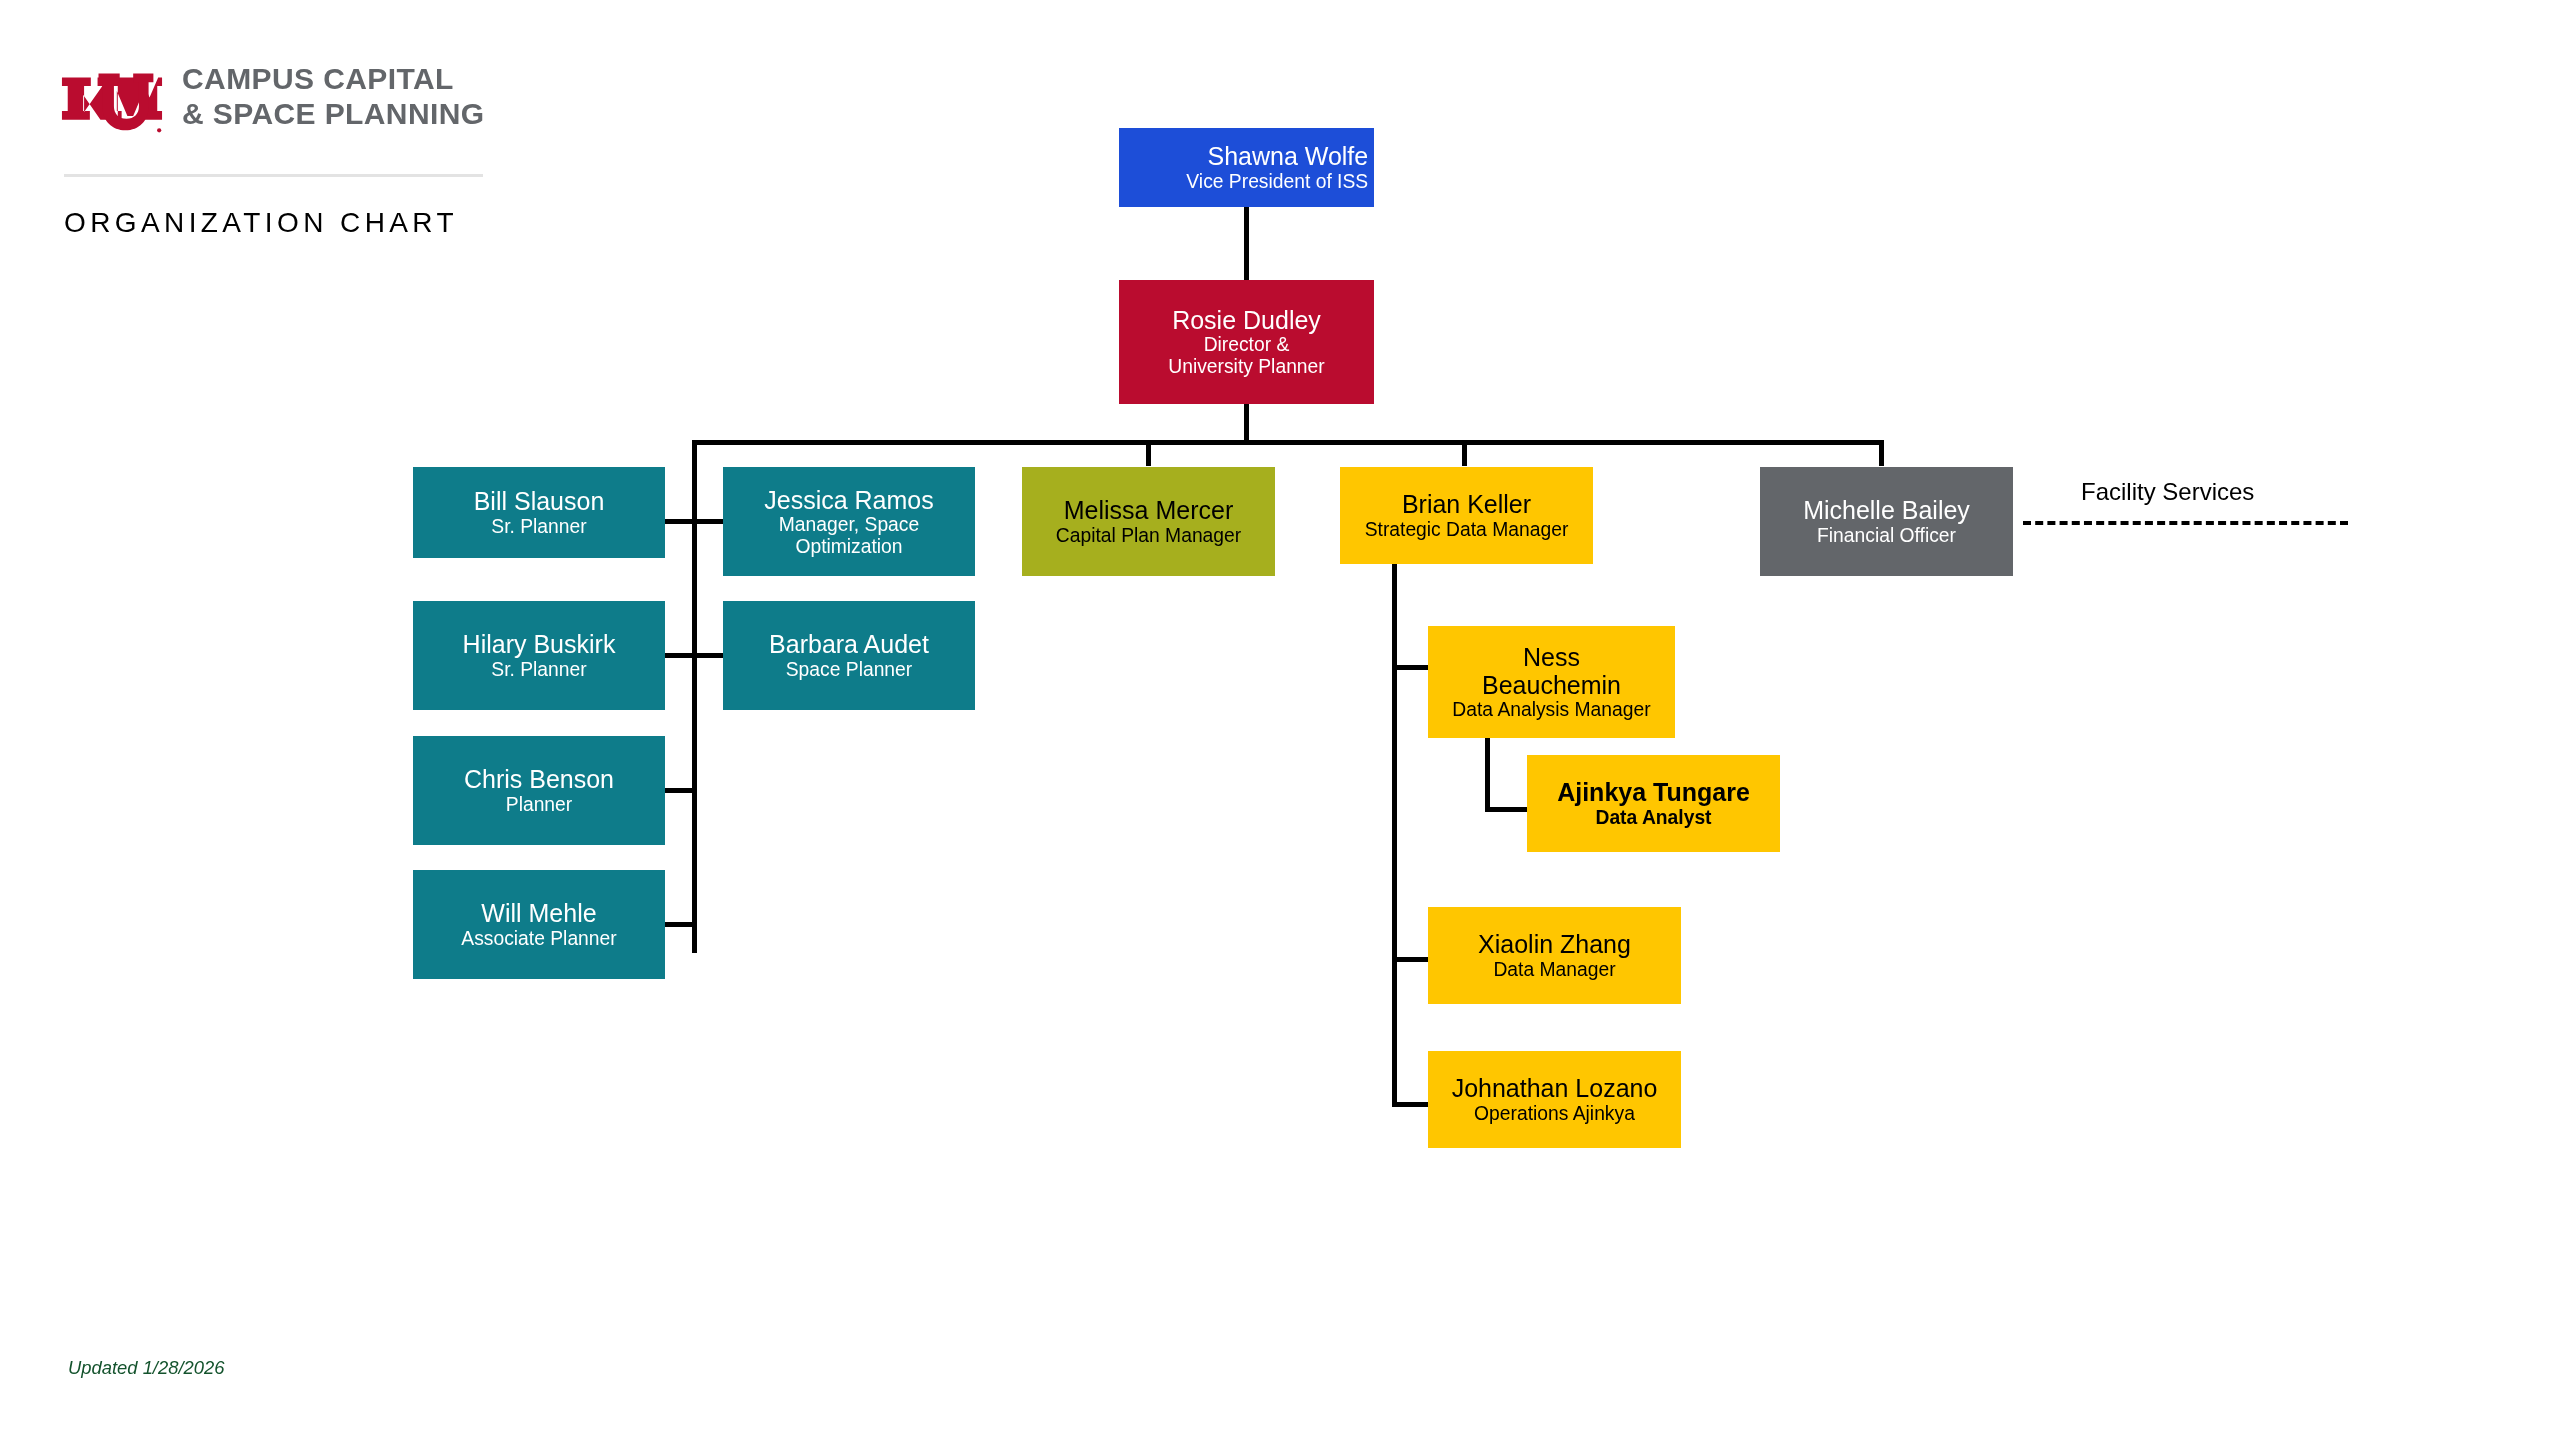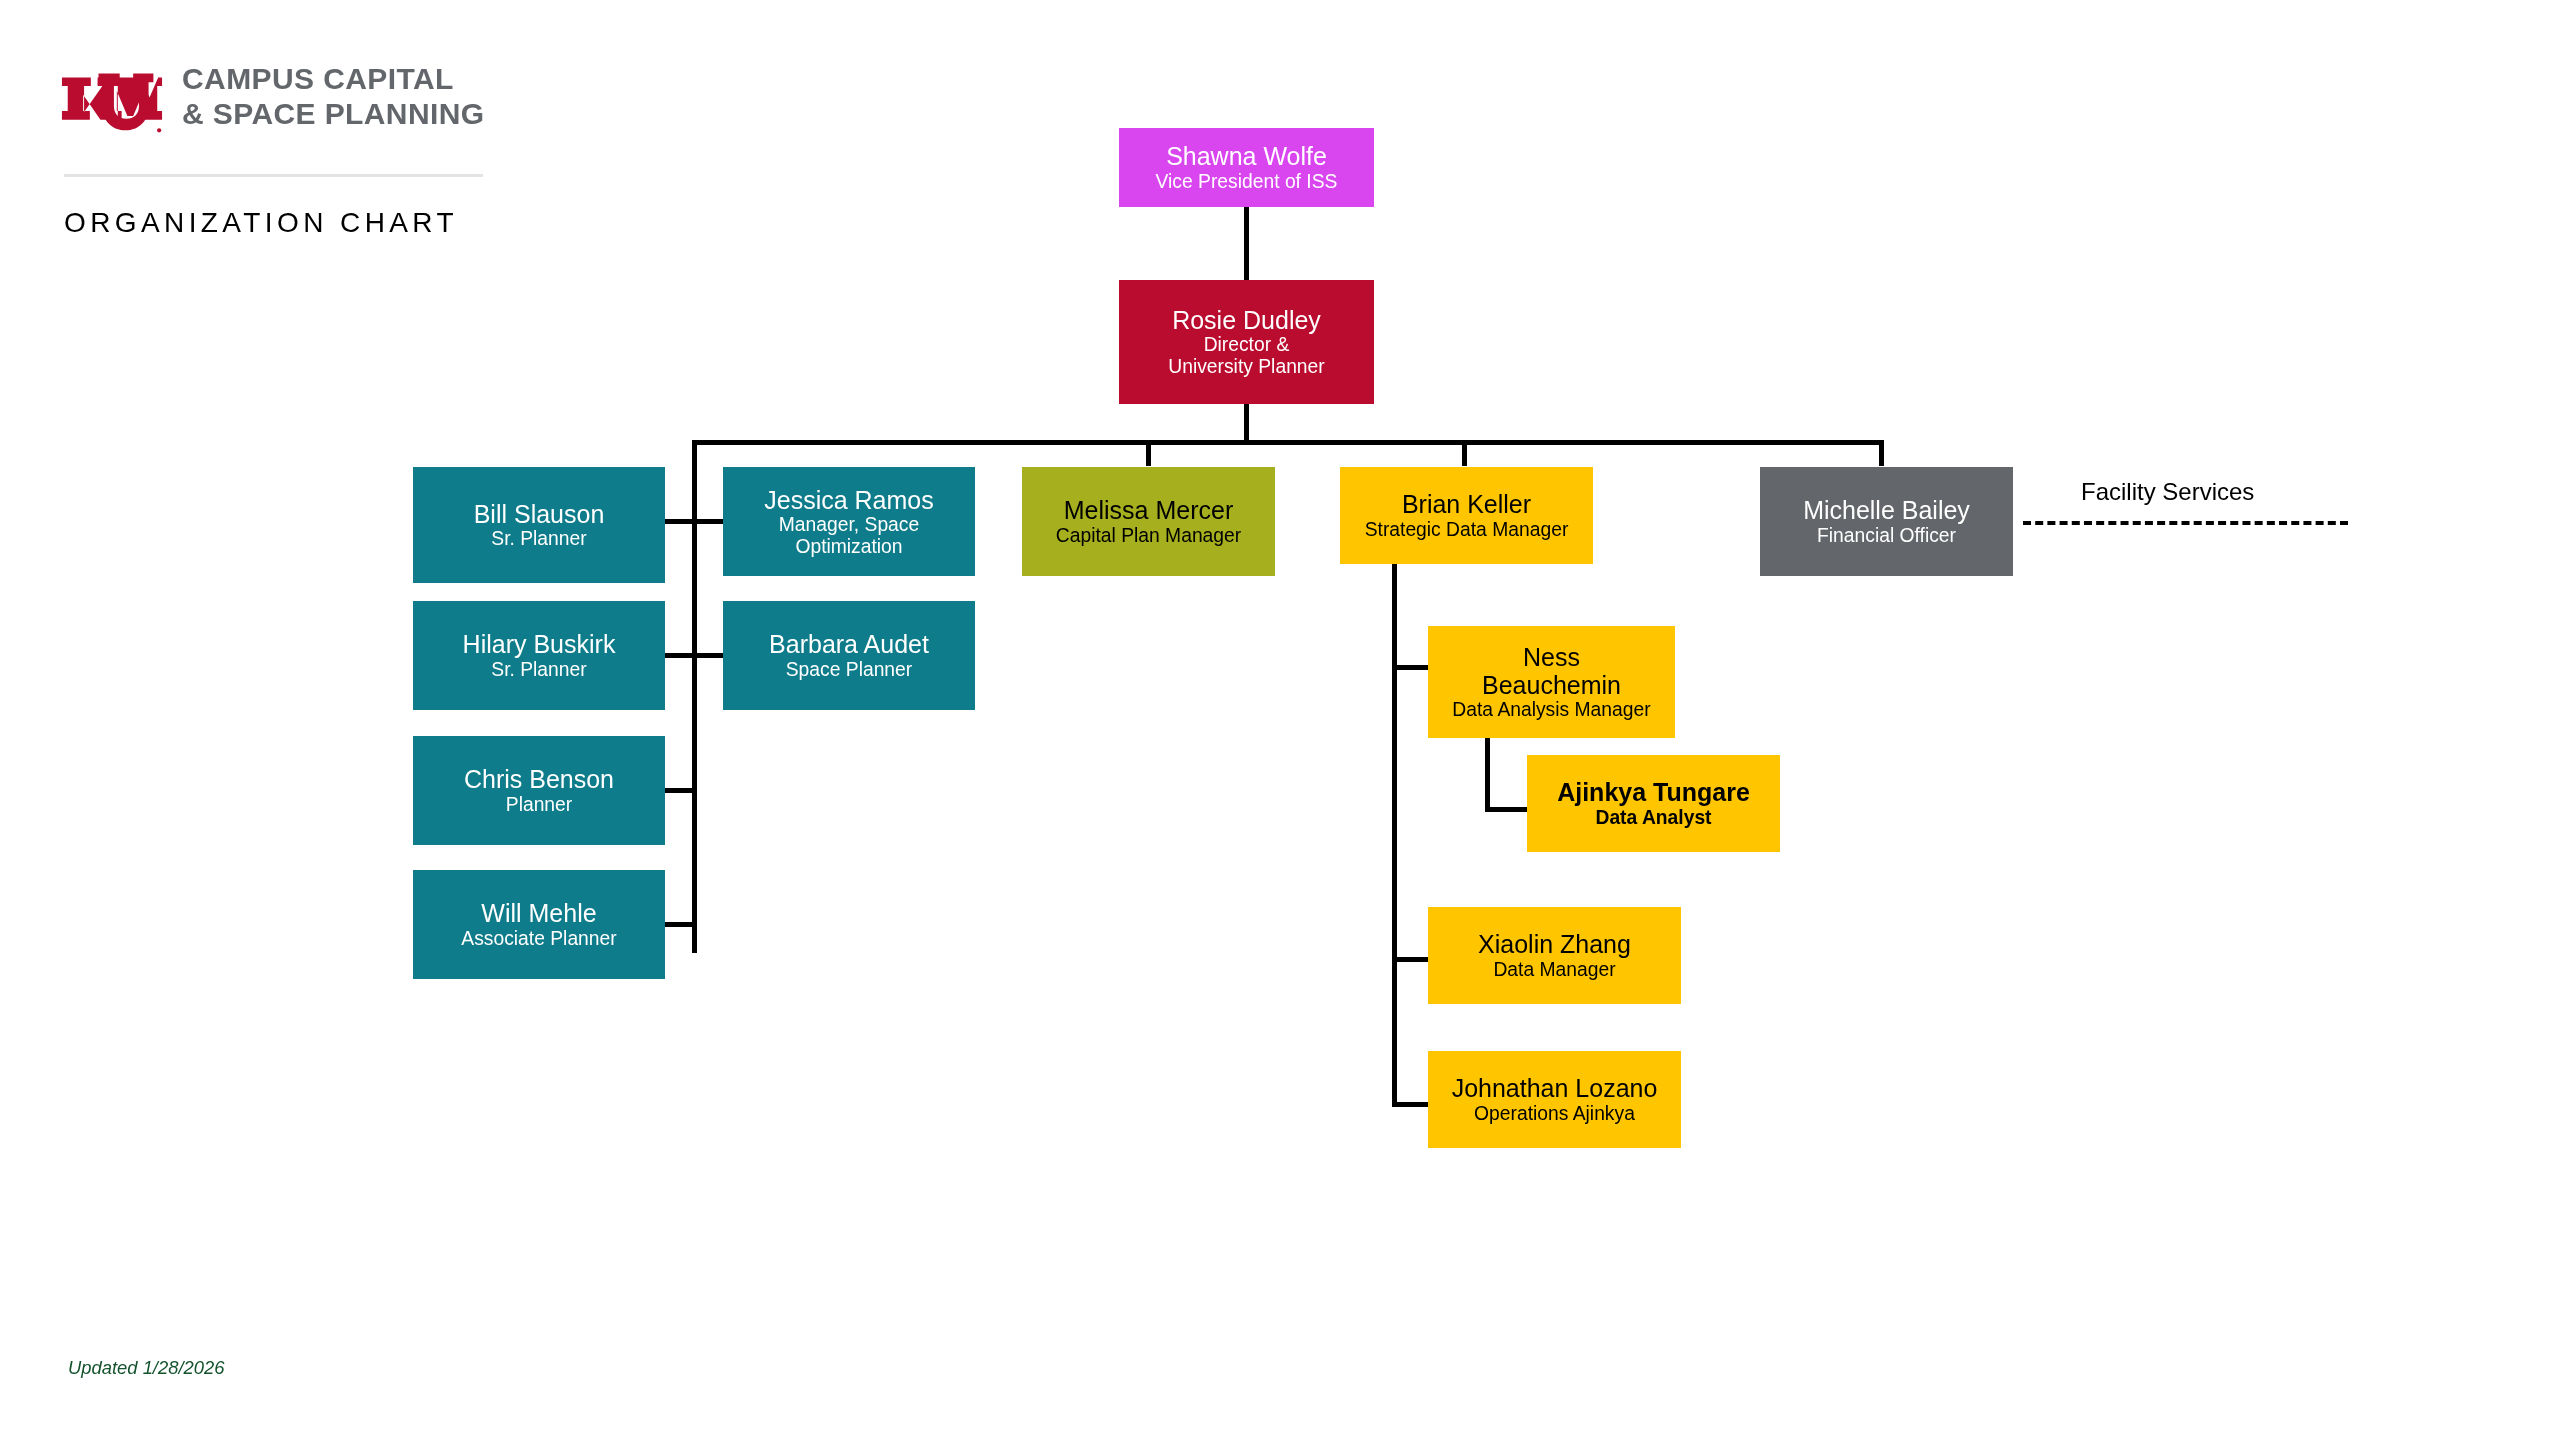--- a/index.html
+++ b/index.html
@@ -163,32 +163,32 @@
   <div class="ln" style="left:1392px; top:665px; width:36px; height:4.8px;"></div>
   <div class="ln" style="left:1392px; top:957px; width:36px; height:4.8px;"></div>
   <div class="ln" style="left:1392px; top:1102px; width:36px; height:4.8px;"></div>
 
   <div class="ln" style="left:1485px; top:711px; width:4.8px; height:101px;"></div>
   <div class="ln" style="left:1485px; top:807px; width:43px; height:4.8px;"></div>
 
   <div class="dash" style="left:2023px; top:521px; width:325px;"></div>
   <div class="edge-label" style="left:2081px; top:478px;">Facility Services</div>
 
-  <div class="node light" style="left:1119px; top:128px; width:255px; height:79px; background:#d946ef;">
+  <div class="node light" style="left:1119px; top:128px; width:255px; height:79px; background:#1d4ed8;align-items:flex-end;">
     <div class="nm">Shawna Wolfe</div>
     <div class="tt">Vice President of ISS</div>
   </div>
 
   <div class="node light" style="left:1119px; top:280px; width:255px; height:124px; background:#BA0C2F;">
     <div class="nm">Rosie Dudley</div>
     <div class="tt">Director &amp;
  University Planner</div>
   </div>
 
-  <div class="node light" style="left:413px; top:467px; width:252px; height:116px; background:#0E7C8A;">
+  <div class="node light" style="left:413px; top:467px; width:252px; height:91px; background:#0E7C8A;">
     <div class="nm">Bill Slauson</div>
     <div class="tt">Sr. Planner</div>
   </div>
 
   <div class="node light" style="left:413px; top:601px; width:252px; height:109px; background:#0E7C8A;">
     <div class="nm">Hilary Buskirk</div>
     <div class="tt">Sr. Planner</div>
   </div>
 
   <div class="node light" style="left:413px; top:736px; width:252px; height:109px; background:#0E7C8A;">

